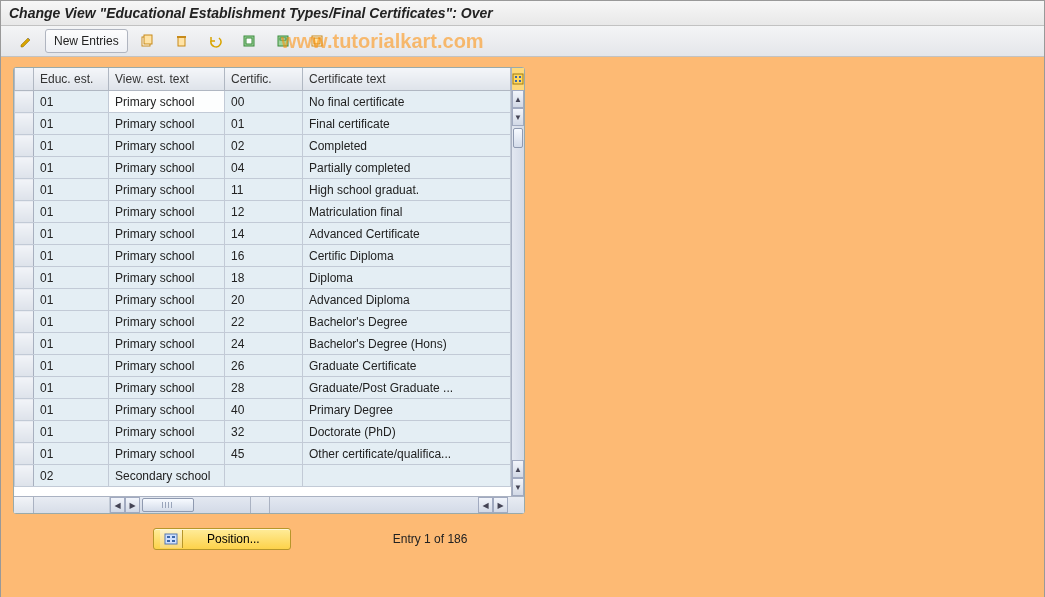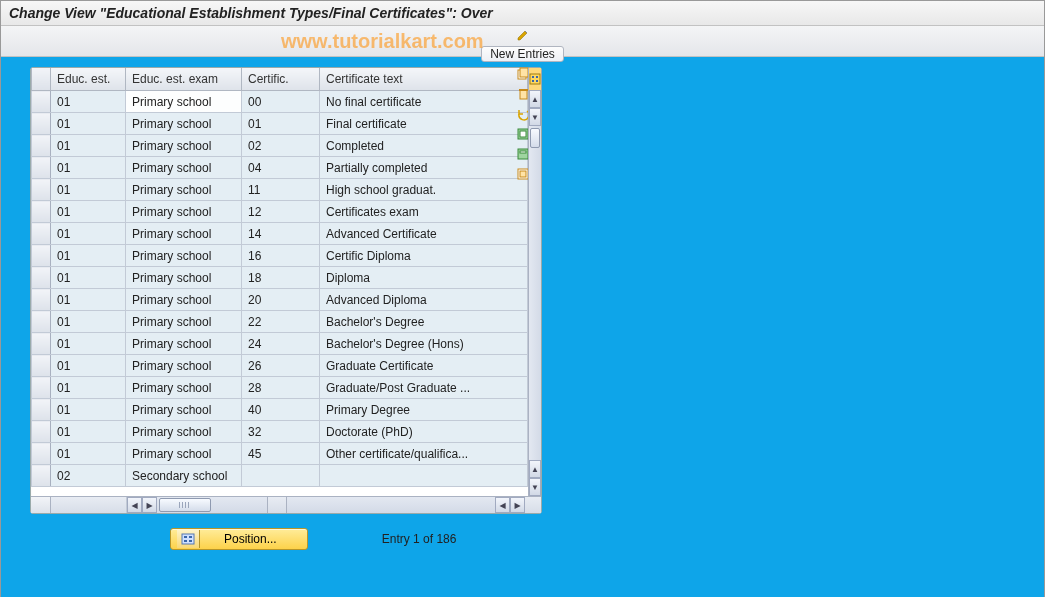--- a/index.html
+++ b/index.html
@@ -33,21 +33,20 @@
   }
   .toolbar {
     height: 30px;
     background: linear-gradient(#f4f5f6,#e4e6ea);
     border-bottom: 1px solid #c2c2c2;
     display: flex;
     align-items: center;
     padding: 0 10px;
     gap: 4px;
     position: relative;
-    flex-direction: column;
   }
   .tb-btn {
     height: 22px;
     min-width: 22px;
     display: inline-flex;
     align-items: center;
     justify-content: center;
     border: 1px solid transparent;
     border-radius: 3px;
     cursor: pointer;
@@ -65,24 +64,24 @@
     left: 280px;
     top: 0px;
     height: 30px;
     line-height: 30px;
     font-size: 20px;
     font-weight: bold;
     color: rgba(255,140,0,0.55);
     pointer-events: none;
   }
   .content-area {
-    background: #0ea5e9;
+    background: #fdba74;
     height: calc(100% - 24px - 30px);
     box-sizing: border-box;
-    padding: 10px 29px;
+    padding: 10px 12px;
   }
   .panel {
     width: 510px;
     background: #fff;
     border: 1px solid #9aa;
     border-radius: 3px;
     box-shadow: 0 2px 3px rgba(0,0,0,0.05) inset;
   }
 
   .grid-wrapper {
@@ -218,21 +217,21 @@
     border-radius:2px;
   }
   .hscroll-thumb .grip{position:absolute;left:50%;top:50%;transform:translate(-50%,-50%);width:12px;height:6px;background:repeating-linear-gradient(to right,#9aa5bb 0,#9aa5bb 1px,transparent 1px,transparent 3px);}
   .hscroll-row .gap{ width:18px; border-right:1px solid #aab2c2; border-left:1px solid #aab2c2;}
 
   .footer {
     display:flex;
     align-items:center;
     margin-top: 14px;
     margin-left: 140px;
-    gap: 74px;
+    gap: 102px;
     font-size:12px;
   }
   .yellow-btn {
     display:inline-flex;
     align-items:center;
     height:22px;
     background: linear-gradient(#ffec9a,#fdd24a);
     border:1px solid #b7962a;
     border-radius:3px;
     overflow:hidden;
@@ -334,21 +333,21 @@
                 <col style="width:19px">
                 <col style="width:75px">
                 <col style="width:116px">
                 <col style="width:78px">
                 <col>
               </colgroup>
               <thead>
                 <tr>
                   <th class="rowhead-h"></th>
                   <th>Educ. est.</th>
-                  <th>Educ. est. exam</th>
+                  <th>View. est. text</th>
                   <th>Certific.</th>
                   <th>Certificate text</th>
                 </tr>
               </thead>
               <tbody id="grid-body">
                   <tr>
                     <td class="rowhead"></td>
                     <td>01</td>
                     <td class="editcell mark-before mark-after">Primary school</td>
                     <td>00</td>
@@ -380,21 +379,21 @@
                     <td>01</td>
                     <td>Primary school</td>
                     <td>11</td>
                     <td>High school graduat.</td>
                   </tr>
                   <tr>
                     <td class="rowhead"></td>
                     <td>01</td>
                     <td>Primary school</td>
                     <td>12</td>
-                    <td>Certificates exam</td>
+                    <td>Matriculation final</td>
                   </tr>
                   <tr>
                     <td class="rowhead"></td>
                     <td>01</td>
                     <td>Primary school</td>
                     <td>14</td>
                     <td>Advanced Certificate</td>
                   </tr>
                   <tr>
                     <td class="rowhead"></td>

